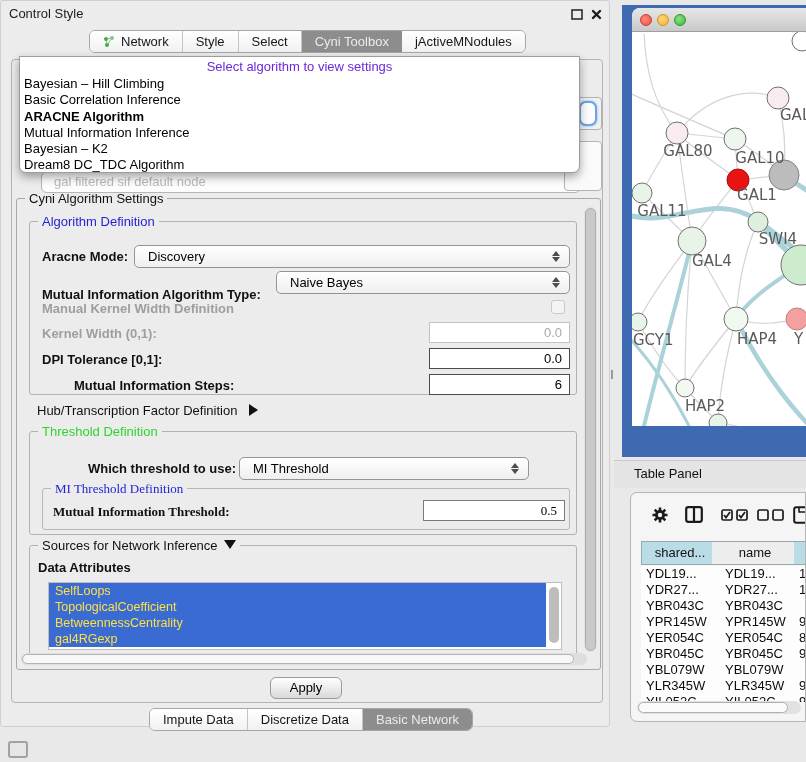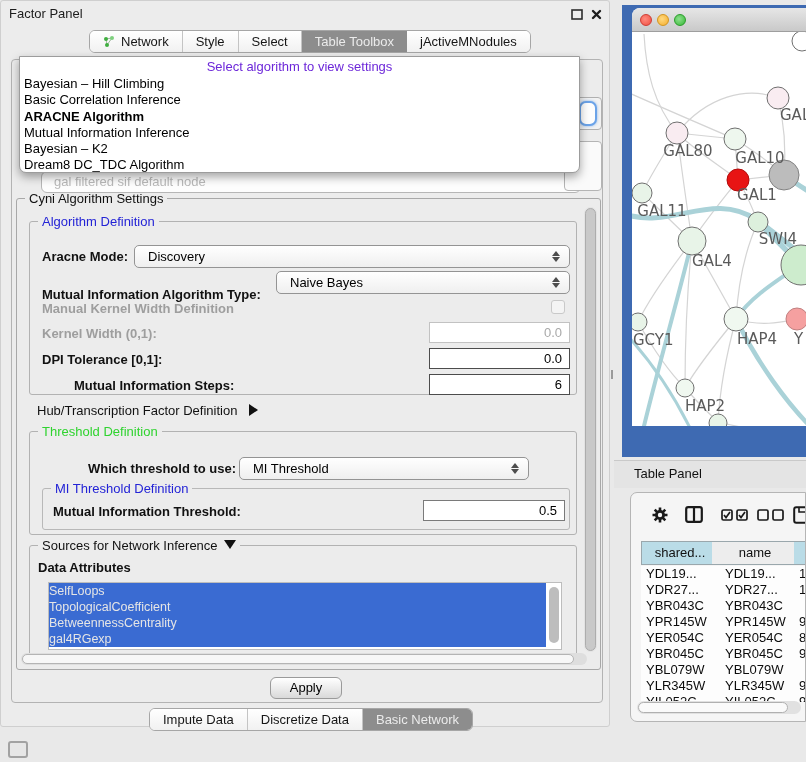--- a/index.html
+++ b/index.html
@@ -56,21 +56,21 @@
   .field { position:absolute; height:21px; background:#fff; font-size:13px; text-align:right; padding-right:7px; line-height:19px; }
   .field.dark { border:1.5px solid #4c4c4c; color:#000; }
   .field.lite { border:1px solid #c2c2c2; color:#a9a9a9; }
 
   .chk { position:absolute; width:14px; height:14px; border:1.5px solid #c9c9c9; border-radius:3px; background:#f4f4f4; }
 
   .tri-r { display:inline-block; width:0; height:0; border-top:6px solid transparent; border-bottom:6px solid transparent; border-left:9px solid #111; vertical-align:-1px; margin-left:8px; }
   .tri-d { display:inline-block; width:0; height:0; border-left:6px solid transparent; border-right:6px solid transparent; border-top:9px solid #111; vertical-align:1px; margin-left:6px; }
 
   .attr-list { position:absolute; background:#fff; border:1px solid #bdbdbd; }
-  .attr-item { height:16px; line-height:16px; font-size:12.5px; color:#e5e5e5; background:#3a6bd2; width:calc(100% - 15px); white-space:nowrap; }
+  .attr-item { height:16px; line-height:16px; padding-left:6px; font-size:12.5px; color:#fde047; background:#3a6bd2; width:calc(100% - 15px); white-space:nowrap; }
   .list-vscroll { position:absolute; right:1px; top:2px; width:12px; height:60px; }
   .list-vscroll .thumb { width:10px; height:56px; margin:2px auto 0; background:#bdbdbd; border-radius:6px; }
 
   .vscroll { position:absolute; right:3px; top:8px; width:13px; height:445px; background:#e3e3e3; border-radius:7px; }
   .vscroll .thumb { position:absolute; left:1px; top:1px; width:11px; height:443px; background:#c9c9c9; border:1px solid #adadad; border-radius:7px; }
   .hscroll { position:absolute; left:4px; bottom:4px; width:566px; height:12px; background:#dedede; border-radius:6px; }
   .hscroll .thumb { position:absolute; left:1px; top:1px; width:552px; height:10px; background:#f7f7f7; border:1px solid #b4b4b4; border-radius:6px; }
 
   .apply { position:absolute; left:258px; top:617px; width:72px; height:22px; border:1px solid #9a9a9a; border-radius:6px; background:linear-gradient(#ffffff,#d9d9d9); font-size:13px; text-align:center; line-height:20px; color:#000; }
 
@@ -100,21 +100,21 @@
   .thead.graybg { background:#ededed; }
   .tcell { position:absolute; height:16px; line-height:16px; font-size:13px; color:#0c0c0c; padding-left:5px; white-space:nowrap; overflow:hidden; background:#fdfdfd; }
   .t-hscroll { position:absolute; left:6px; top:208px; width:164px; height:13px; background:#e1e1e1; border-radius:7px; }
   .t-hscroll .thumb { position:absolute; left:1px; top:1px; width:150px; height:11px; background:#fafafa; border:1px solid #b0b0b0; border-radius:7px; }
 </style>
 </head>
 <body>
 
 <div class="abs cpanel">
   <div class="abs cpanel-titlebar">
-    <span class="abs cpanel-title">Factor Panel</span>
+    <span class="abs cpanel-title">Control Style</span>
     <span class="abs wbtn" style="left:568px;">
       <svg width="12" height="11" viewBox="0 0 12 11">
           <rect x="1" y="1" width="10" height="9" fill="none" stroke="#2c2c2c" stroke-width="1.6"></rect>
         </svg>
     </span>
     <span class="abs wbtn" style="left:588px;">
       <svg width="11" height="11" viewBox="0 0 11 11">
           <path d="M2 2 L9 9 M9 2 L2 9" stroke="#1d1d1d" stroke-width="2.4" stroke-linecap="round"></path>
         </svg>
     </span>
@@ -130,21 +130,21 @@
       </svg>
       <span>Network</span>
     </div>
     <div class="tab">
         <span>Style</span>
       </div>
     <div class="tab">
         <span>Select</span>
       </div>
     <div class="tab sel">
-        <span>Table Toolbox</span>
+        <span>Cyni Toolbox</span>
       </div>
     <div class="tab">
         <span>jActiveMNodules</span>
       </div>
   </div>
 
   <div class="abs cp-body">
 
     <div class="group" style="left:4px; top:138px; width:585px; height:472px;">
       <span class="grouplbl">Cyni Algorithm Settings</span>
@@ -184,21 +184,21 @@
 
       <div class="group" style="left:12px; top:232px; width:548px; height:104px; border-color:#b2b2b2;">
         <span class="grouplbl green">Threshold Definition</span>
 
         <span class="lbl b" style="left:58px; top:29px;">Which threshold to use:</span>
         <div class="combo" style="left:209px; top:25px; width:290px;">
           <span>MI Threshold</span>
           <span class="spinner"></span>
         </div>
 
-        <div class="group" style="left:12px; top:56px; width:528px; height:42px; border-color:#b8b8b8;">
+        <div class="group" style="left:12px; top:56px; width:528px; height:42px; border-color:#b8b8b8;font-family:Liberation Serif, serif;">
           <span class="grouplbl blue">MI Threshold Definition</span>
           <span class="lbl b" style="left:10px; top:15px;">Mutual Information Threshold:</span>
           <div class="field dark" style="left:380px; top:11px; width:142px; border-width:1px; border-color:#7a7a7a;">0.5</div>
         </div>
       </div>
 
       <div class="group" style="left:12px; top:346px; width:548px; height:112px; border-color:#b2b2b2;">
         <span class="grouplbl">
           <span>Sources for Network Inference</span><span class="tri-d"></span>
         </span>

